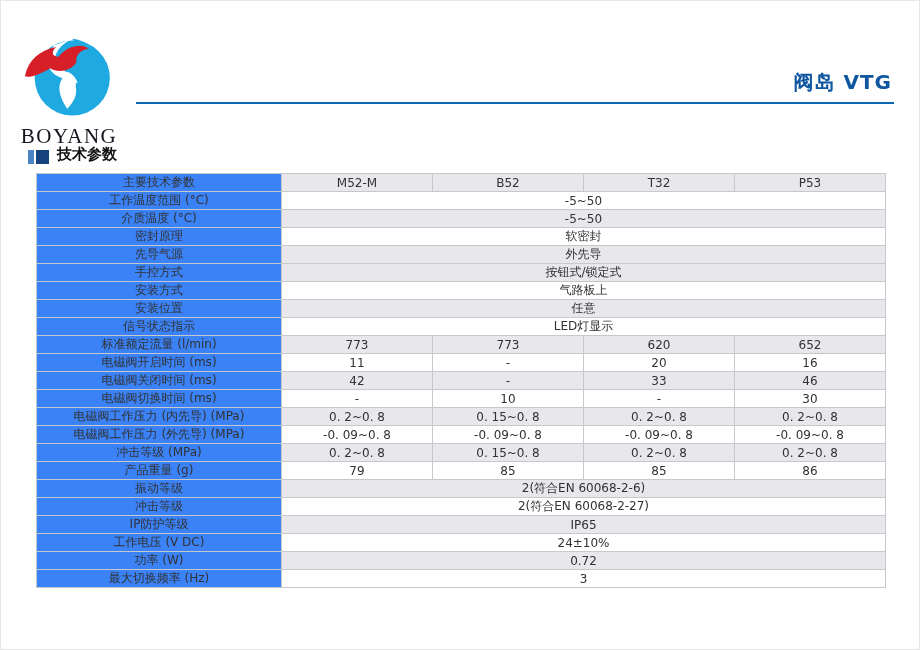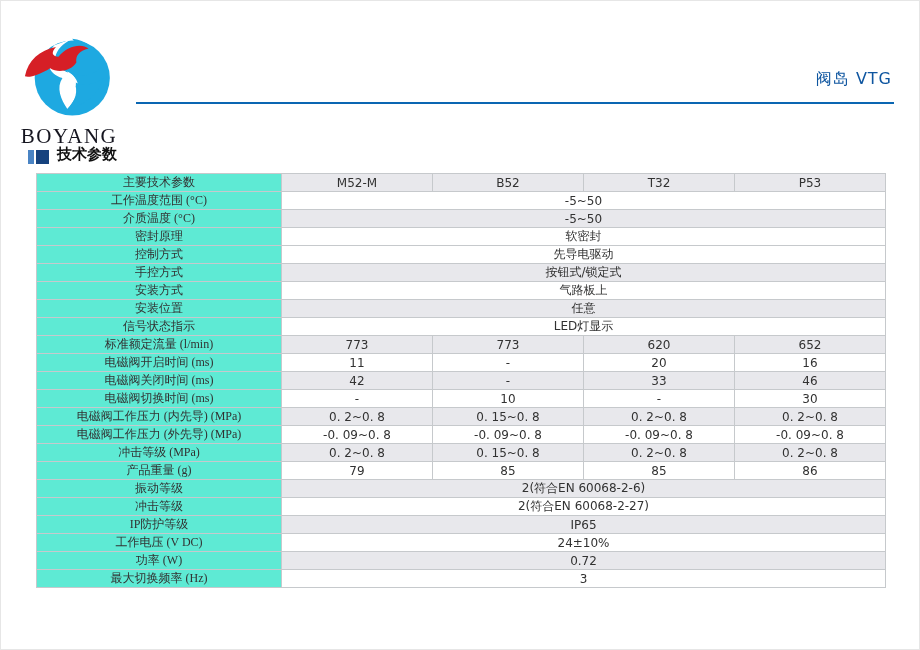--- a/index.html
+++ b/index.html
@@ -6,34 +6,34 @@
   html,body { margin:0; padding:0; background:#fff; }
   body { width:920px; height:650px; font-family:"DejaVu Sans","Liberation Sans",sans-serif; }
   .page { position:relative; width:920px; height:650px; background:#fff; border:1px solid #e6e6e6; overflow:hidden; }
 
   
   .brand { position:absolute; left:12px; top:28px; width:112px; text-align:center; }
   .logo { width:98px; height:98px; display:block; margin:0 auto; }
   .brand-name { font-family:"Liberation Serif","DejaVu Serif",serif; font-size:21px; letter-spacing:1.5px; color:#15151f; margin-top:-3px; font-weight:500; }
 
   
-  .product-title { position:absolute; right:27px; top:68px; font-size:16px; font-weight:normal; color:#0f56a0; letter-spacing:1px; }
+  .product-title { position:absolute; right:27px; top:68px; font-size:20px; font-weight:bold; color:#0f56a0; letter-spacing:1px; }
   .title-rule { position:absolute; left:135px; right:25px; top:101px; height:2px; background:#0a66b2; }
 
   
   .section-header { position:absolute; left:27px; top:145px; height:18px; display:flex; align-items:flex-end; font-size:15px; font-weight:bold; color:#101010; }
   .sq { display:inline-block; height:14px; }
   .sq-light { width:6px; background:#4a84c4; margin-right:2px; }
   .sq-dark { width:13px; background:#16427e; margin-right:8px; }
 
   
   table.spec { position:absolute; left:35px; top:172px; width:850px; border-collapse:collapse; table-layout:fixed; }
   table.spec col.c-label { width:245px; }
   table.spec td { height:18px; padding:0 3px; font-size:12px; color:#323232; text-align:center; border:1px solid #c6c9cc; overflow:hidden; white-space:nowrap; }
-  td.label-cell { background:#5eead4; text-align:left; padding-left:18px; border-color:#aecbdf; border-right-color:#c6c9cc; color:#2e2e2e;font-family:Liberation Serif, serif; }
+  td.label-cell { background:#3b82f6; text-align:left; padding-left:18px; border-color:#aecbdf; border-right-color:#c6c9cc; color:#2e2e2e; }
   tr.gray td.val { background:#e8e8ec; }
   tr.white td.val { background:#ffffff; }
   td.colhead { color:#333;margin-left:8px; }
 </style>
 </head>
 <body>
 
 <div class="page">
 
   <div class="brand">
@@ -78,23 +78,23 @@
           <td class="val" colspan="4">-5~50</td>
         </tr>
         <tr class="gray">
           <td class="label-cell">介质温度 (°C)</td>
           <td class="val" colspan="4">-5~50</td>
         </tr>
         <tr class="white">
           <td class="label-cell">密封原理</td>
           <td class="val" colspan="4">软密封</td>
         </tr>
-        <tr class="white">
-          <td class="label-cell">控制方式</td>
-          <td class="val" colspan="4">先导电驱动</td>
+        <tr class="gray">
+          <td class="label-cell">先导气源</td>
+          <td class="val" colspan="4">外先导</td>
         </tr>
         <tr class="gray">
           <td class="label-cell">手控方式</td>
           <td class="val" colspan="4">按钮式/锁定式</td>
         </tr>
         <tr class="white">
           <td class="label-cell">安装方式</td>
           <td class="val" colspan="4">气路板上</td>
         </tr>
         <tr class="gray">

